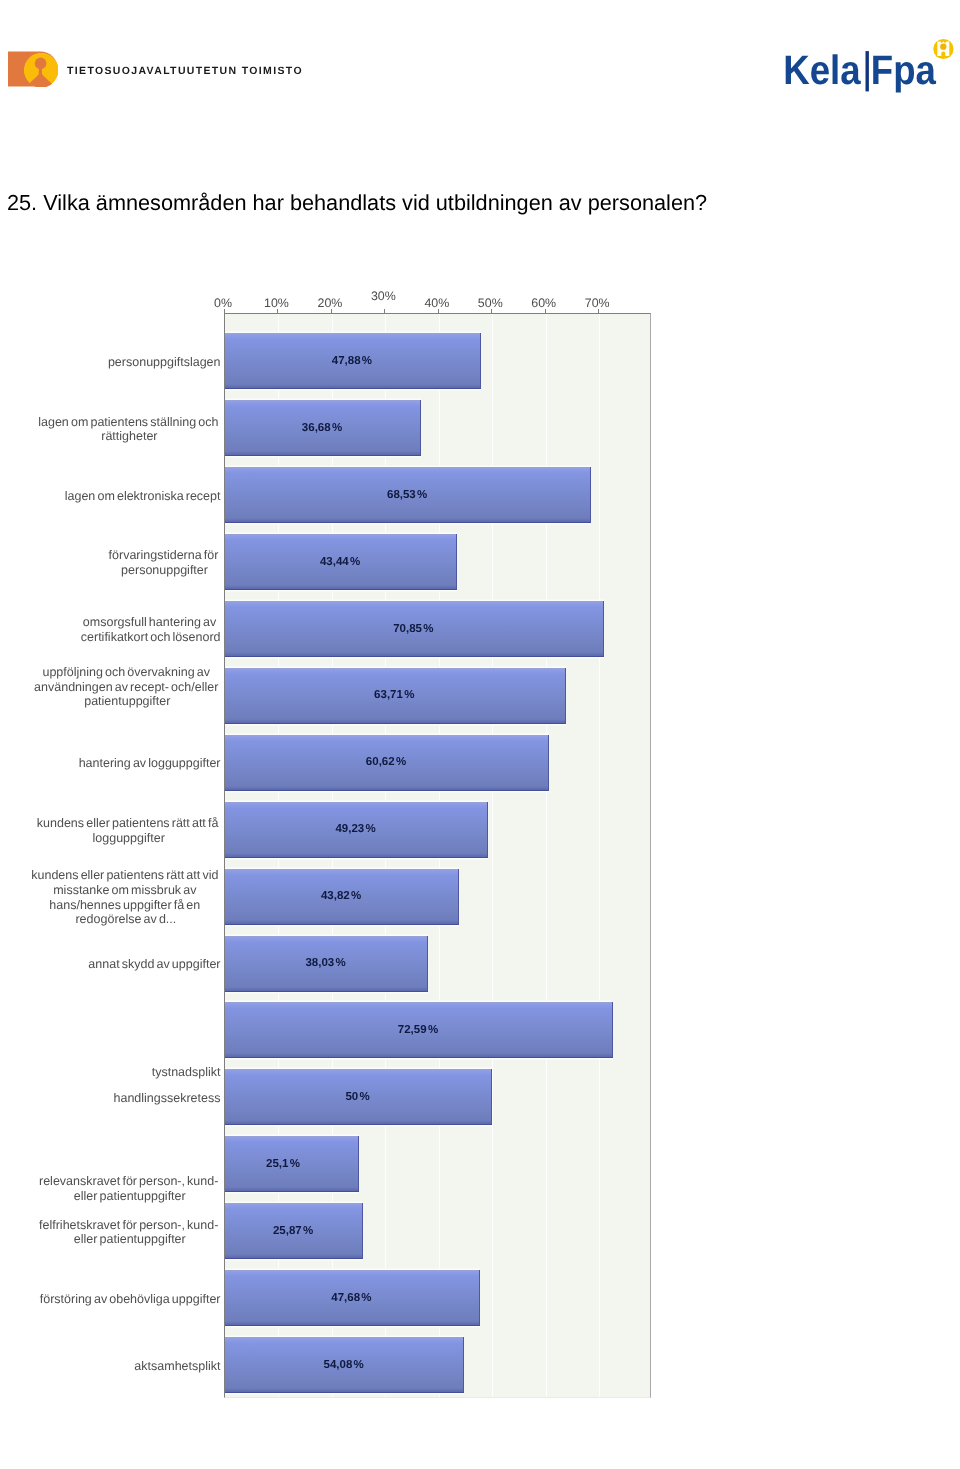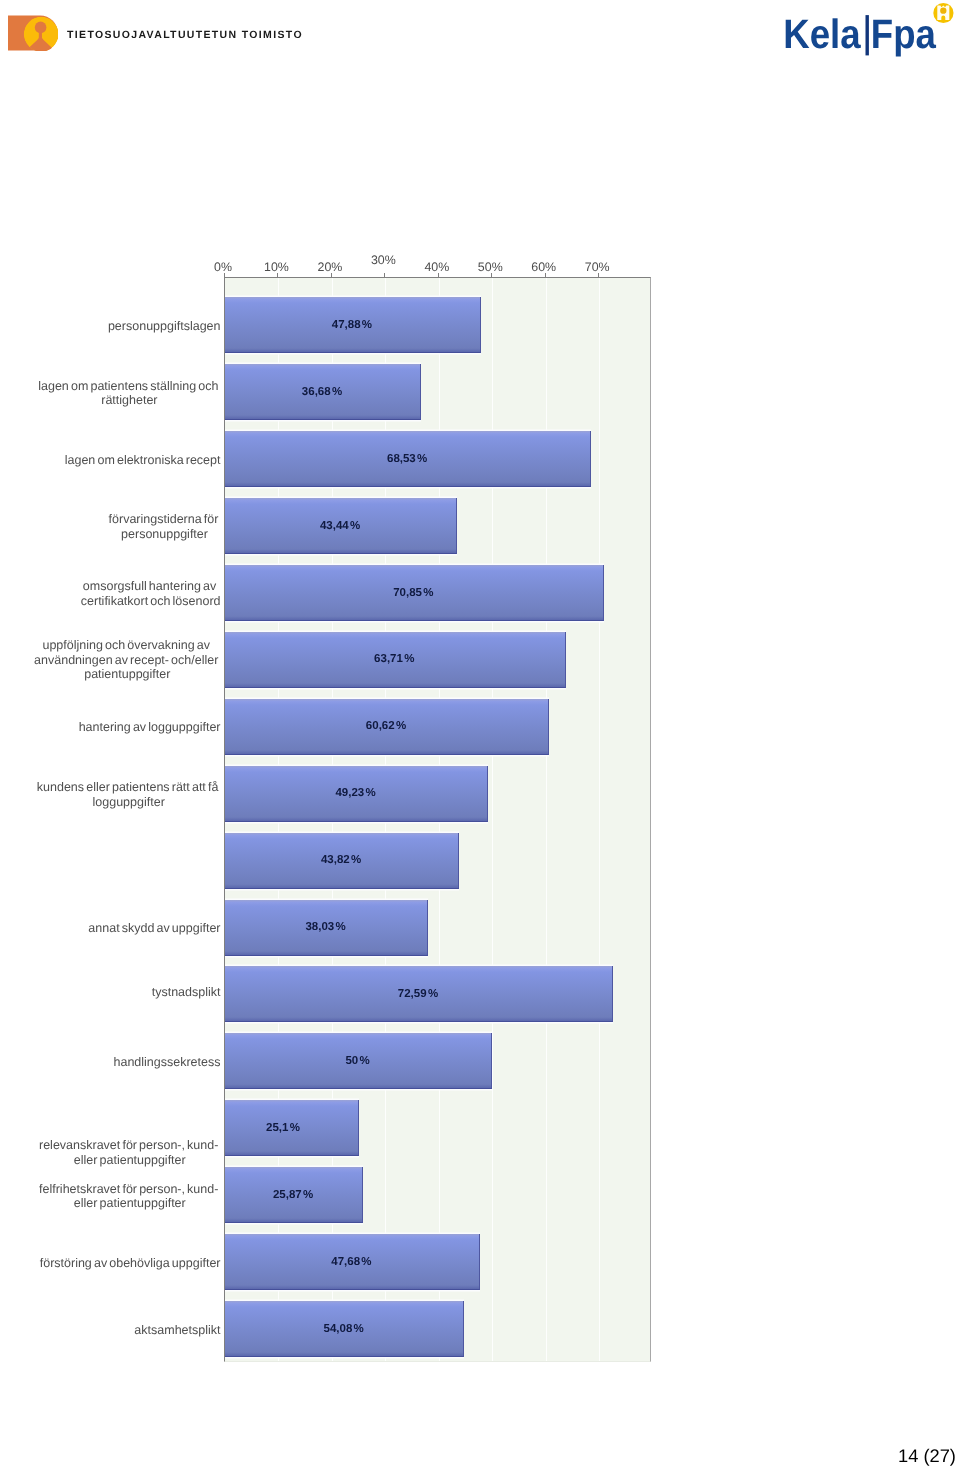--- a/index.html
+++ b/index.html
@@ -1,18 +1,18 @@
 <!DOCTYPE html>
 <html><head>
 <meta charset="utf-8">
 <title>Document</title>
 <style>
   html,body{margin:0;padding:0;}
   body{width:960px;height:1469px;background:#fff;font-family:"Liberation Sans",sans-serif;position:relative;overflow:hidden;-webkit-font-smoothing:antialiased;text-rendering:geometricPrecision;transform:translateZ(0);}
-  .page{position:absolute;inset:0;}
+  .page{position:absolute;inset:0;margin-top:36px;}
   
   #header{position:absolute;left:0;top:0;width:960px;height:70px;}
   #tsv-logo{position:absolute;left:7.5px;top:14.6px;width:50px;height:36px;}
   #tsv-text{position:absolute;left:67px;top:29px;font-size:10.5px;font-weight:bold;letter-spacing:1.35px;color:#1a1a1a;white-space:nowrap;}
   #kela{position:absolute;left:784px;top:0px;width:176px;height:60px;overflow:visible;}
   
   #title{position:absolute;left:7px;top:153.6px;font-size:21.7px;color:#000;white-space:nowrap;}
   
   #footer{position:absolute;left:898px;top:1445px;font-size:18.3px;color:#000;white-space:nowrap;}
   
@@ -56,20 +56,21 @@
       <text x="-0.8" y="48.2" font-family="Liberation Sans, sans-serif" font-size="41" font-weight="bold" fill="#14478f" transform="scale(0.893,1)" xml:space="preserve">Kela Fpa</text>
       <rect x="81.5" y="15.1" width="3.4" height="40.3" fill="#11357a"></rect>
       <g>
         <circle cx="159.4" cy="13.0" r="10.1" fill="#f6c200"></circle>
         <path d="M153.3,5.5 L156.4,5.5 L157.4,7.3 L159.3,5.6 L161.2,7.3 L162.2,5.5 L165.3,5.5 L165.3,20.1
                  L161.3,20.1 L161.3,17.6 A1.95,1.95 0 0 0 157.3,17.6 L157.3,20.1 L153.3,20.1 Z" fill="#fffdf0"></path>
         <circle cx="159.3" cy="10.7" r="3.15" fill="#efb407"></circle>
       </g>
     </svg>
   </div>
+  <div id="title">25. Vilka ämnesområden har behandlats vid utbildningen av personalen?</div>
   <div id="chart">
     <div class="plot" id="plot">
         <div class="gridline" style="left: 53.4504px;"></div>
         <div class="gridline" style="left: 106.901px;"></div>
         <div class="gridline" style="left: 160.351px;"></div>
         <div class="gridline" style="left: 213.802px;"></div>
         <div class="gridline" style="left: 267.252px;"></div>
         <div class="gridline" style="left: 320.703px;"></div>
         <div class="gridline" style="left: 374.153px;"></div>
         <div class="bar" style="left: 0px; top: 19.2px; width: 255.921px;"></div>
@@ -109,30 +110,31 @@
       <div class="clab" style="top: 70px;"><div>personuppgiftslagen</div></div>
       <div class="blab" style="left: 141.028px; top: 142.81px;">36,68 %</div>
       <div class="clab" style="top: 129.61px;"><div>lagen om patientens ställning och </div><div>rättigheter</div></div>
       <div class="blab" style="left: 226.148px; top: 209.72px;">68,53 %</div>
       <div class="clab" style="top: 203.82px;"><div>lagen om elektroniska recept</div></div>
       <div class="blab" style="left: 159.094px; top: 276.63px;">43,44 %</div>
       <div class="clab" style="top: 263.43px;"><div>förvaringstiderna för </div><div>personuppgifter</div></div>
       <div class="blab" style="left: 232.348px; top: 343.54px;">70,85 %</div>
       <div class="clab" style="top: 330.34px;"><div>omsorgsfull hantering av </div><div>certifikatkort och lösenord</div></div>
       <div class="blab" style="left: 213.266px; top: 410.45px;">63,71 %</div>
-      <div class="clab" style="top: 389px; text-align: center;"><div>uppföljning och övervakning av </div><div>användningen av recept- och/eller </div><div>patientuppgifter</div></div>
+      <div class="clab" style="top: 380px; text-align: center;"><div>uppföljning och övervakning av </div><div>användningen av recept- och/eller </div><div>patientuppgifter</div></div>
       <div class="blab" style="left: 205.008px; top: 477.36px;">60,62 %</div>
       <div class="clab" style="top: 471.46px;"><div>hantering av logguppgifter</div></div>
       <div class="blab" style="left: 174.568px; top: 544.27px;">49,23 %</div>
       <div class="clab" style="top: 531.07px;"><div>kundens eller patientens rätt att få </div><div>logguppgifter</div></div>
       <div class="blab" style="left: 160.11px; top: 611.18px;">43,82 %</div>
+      <div class="clab" style="top: 583.38px;"><div>kundens eller patientens rätt att vid </div><div>misstanke om missbruk av </div><div>hans/hennes uppgifter få en </div><div>redogörelse av d...</div></div>
       <div class="blab" style="left: 144.636px; top: 678.09px;">38,03 %</div>
       <div class="clab" style="top: 672.19px;"><div>annat skydd av uppgifter</div></div>
       <div class="blab" style="left: 236.998px; top: 745px;">72,59 %</div>
-      <div class="clab" style="top: 736px;"><div>tystnadsplikt</div></div>
+      <div class="clab" style="top: 780px;"><div>tystnadsplikt</div></div>
       <div class="blab" style="left: 176.626px; top: 811.91px;">50 %</div>
       <div class="clab" style="top: 806.01px; padding-left: 19px;"><div>handlingssekretess</div></div>
       <div class="blab" style="left: 102px; top: 878.82px;">25,1 %</div>
       <div class="clab" style="top: 889px;"><div>relevanskravet för person-, kund- </div><div>eller patientuppgifter</div></div>
       <div class="blab" style="left: 112.138px; top: 945.73px;">25,87 %</div>
       <div class="clab" style="top: 932.53px;"><div>felfrihetskravet för person-, kund- </div><div>eller patientuppgifter</div></div>
       <div class="blab" style="left: 170.426px; top: 1012.64px;">47,68 %</div>
       <div class="clab" style="top: 1006.74px;"><div>förstöring av obehövliga uppgifter</div></div>
       <div class="blab" style="left: 162.702px; top: 1079.55px;">54,08 %</div>
       <div class="clab" style="top: 1073.65px;"><div>aktsamhetsplikt</div></div>

